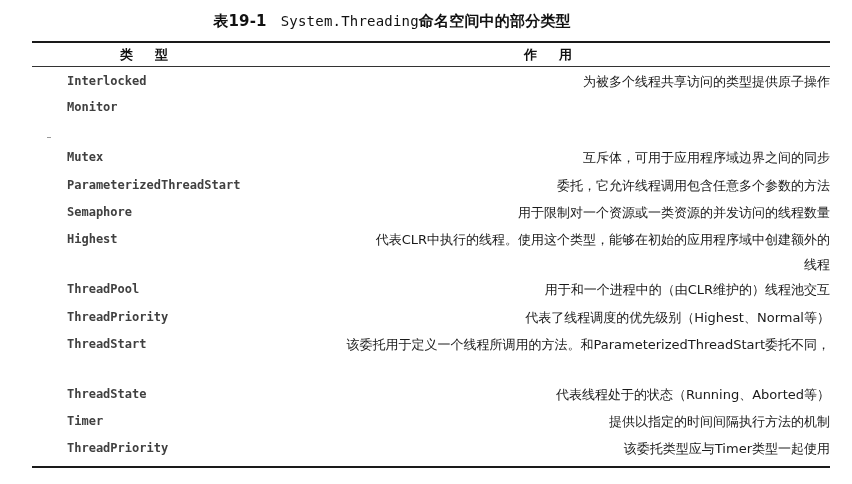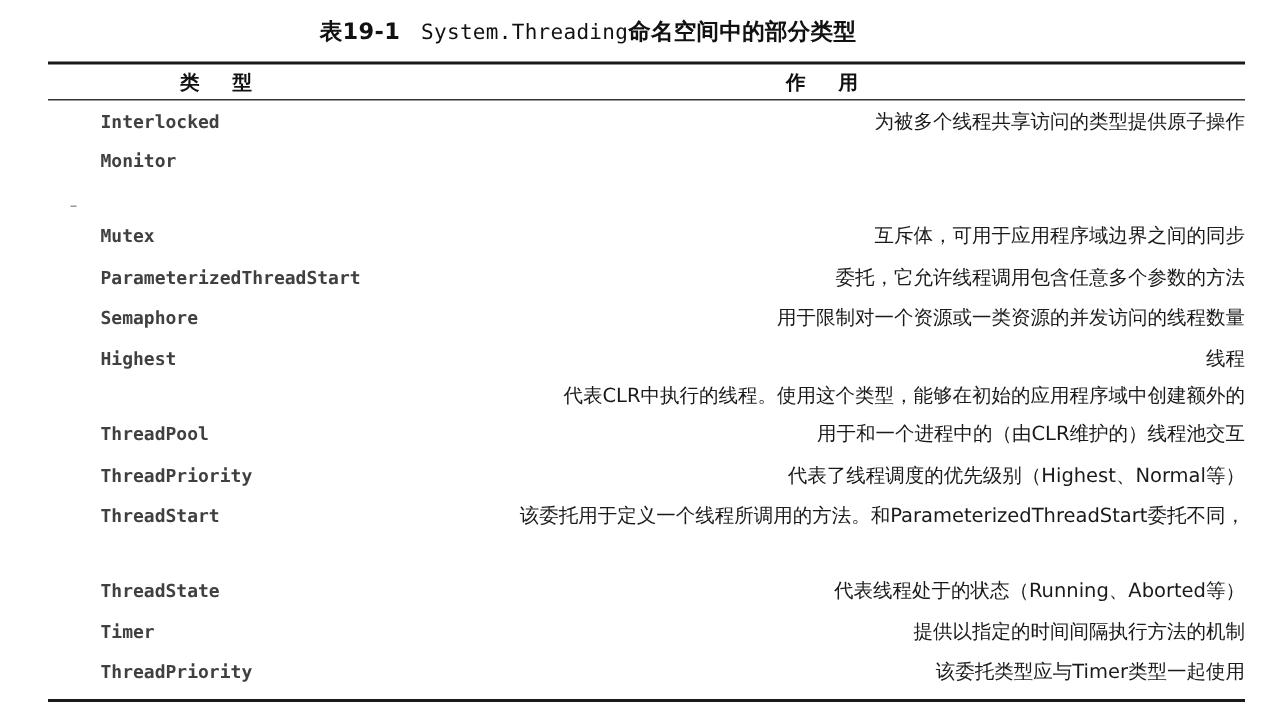--- a/index.html
+++ b/index.html
@@ -131,22 +131,22 @@
   <div class="row" style="top:200px">
     <span class="cell-type">Semaphore</span>
     <div class="cell-desc">
       <span class="line">用于限制对一个资源或一类资源的并发访问的线程数量</span>
     </div>
   </div>
 
   <div class="row" style="top:227px">
     <span class="cell-type">Highest</span>
     <div class="cell-desc">
+      <span class="line">代表CLR中执行的线程。使用这个类型，能够在初始的应用程序域中创建额外的</span>
       <span class="line">线程</span>
-      <span class="line">代表CLR中执行的线程。使用这个类型，能够在初始的应用程序域中创建额外的</span>
     </div>
   </div>
 
   <div class="row" style="top:277px">
     <span class="cell-type">ThreadPool</span>
     <div class="cell-desc">
       <span class="line">用于和一个进程中的（由CLR维护的）线程池交互</span>
     </div>
   </div>
 

